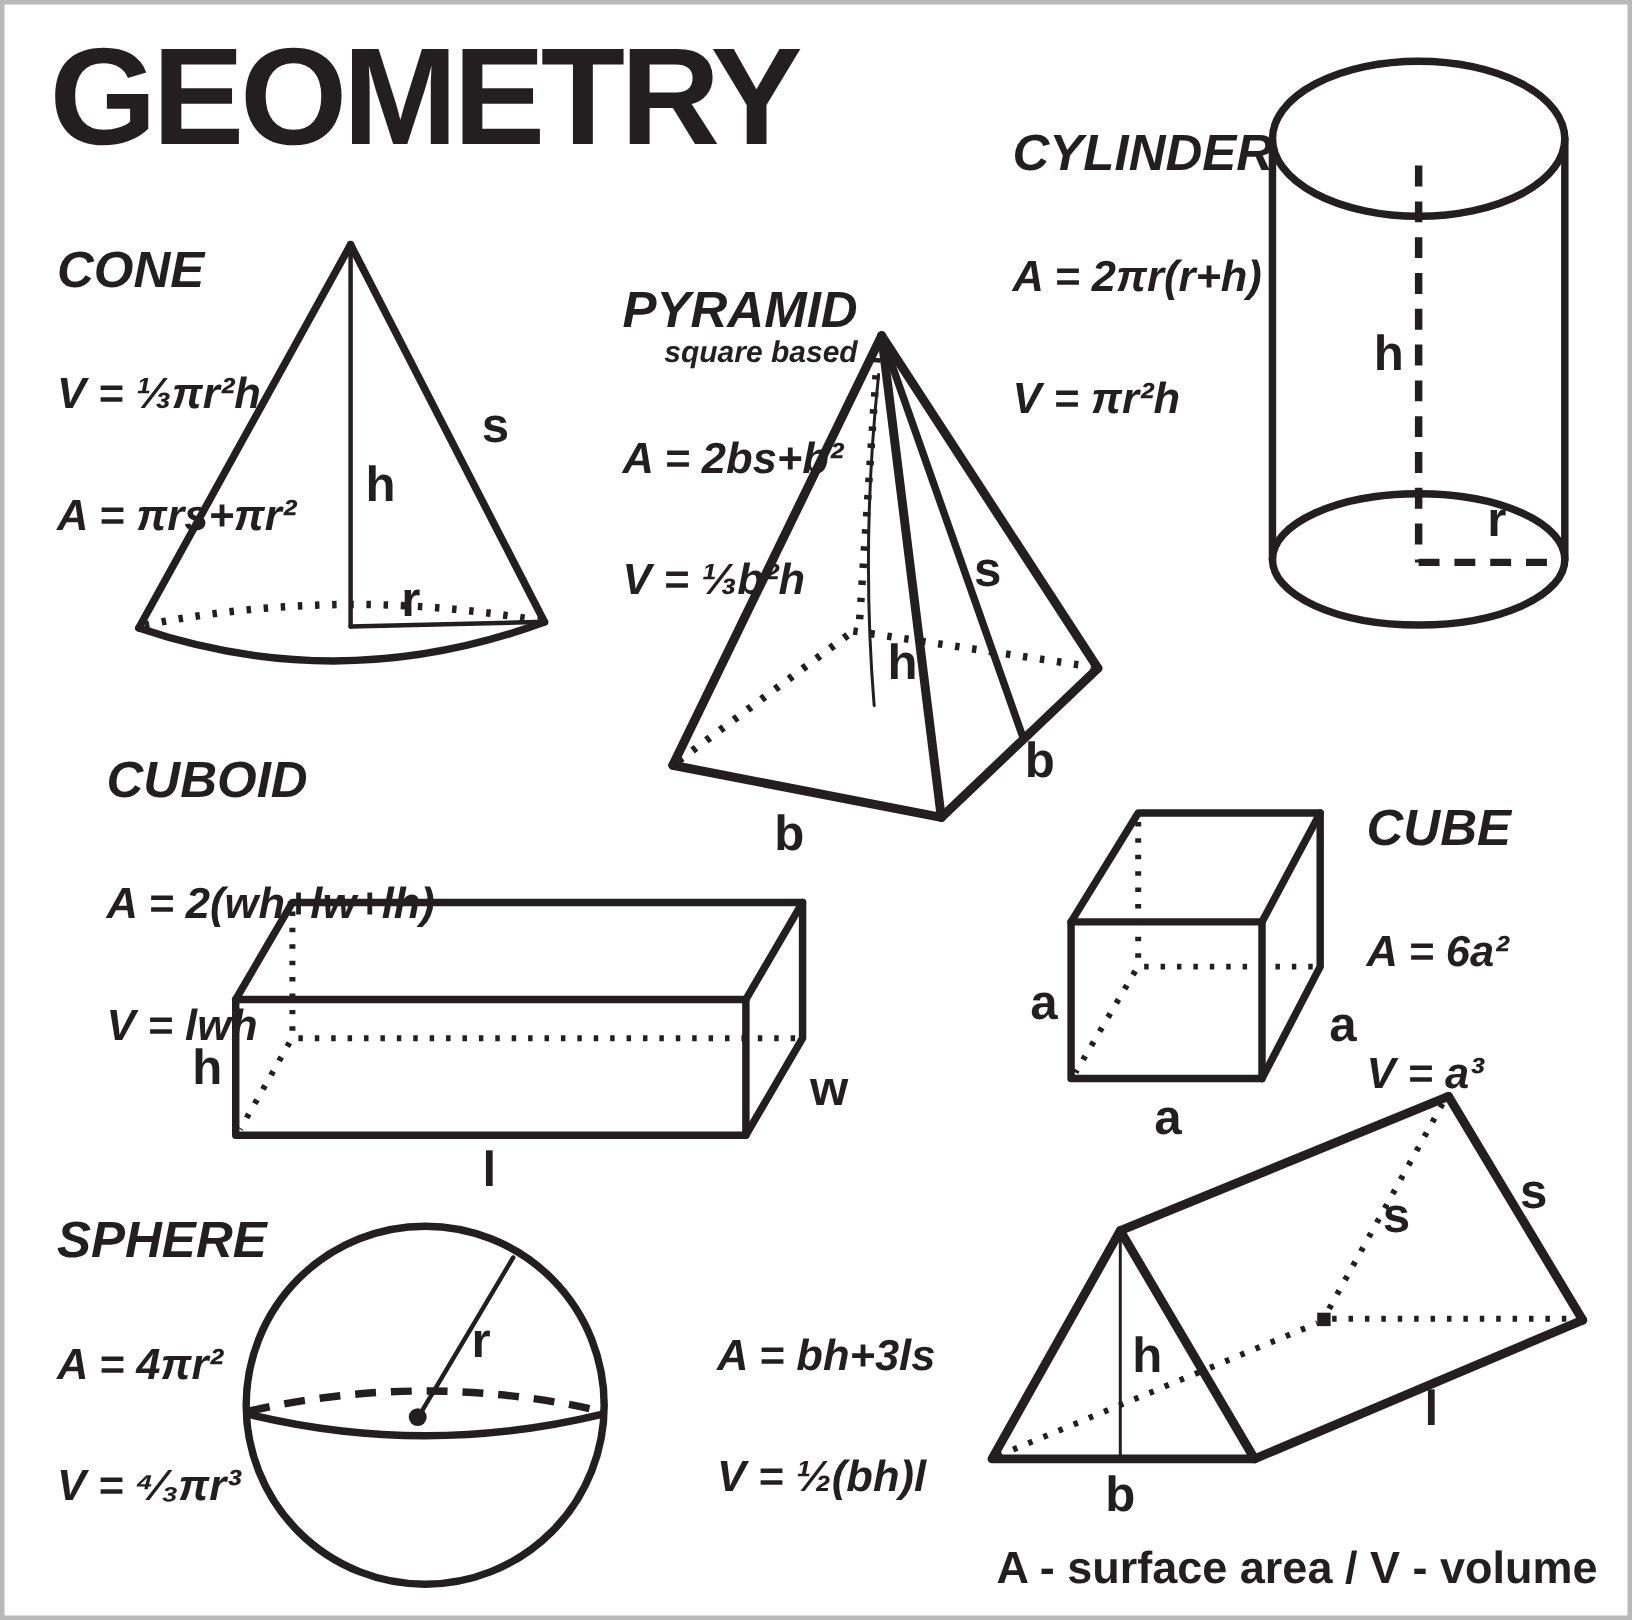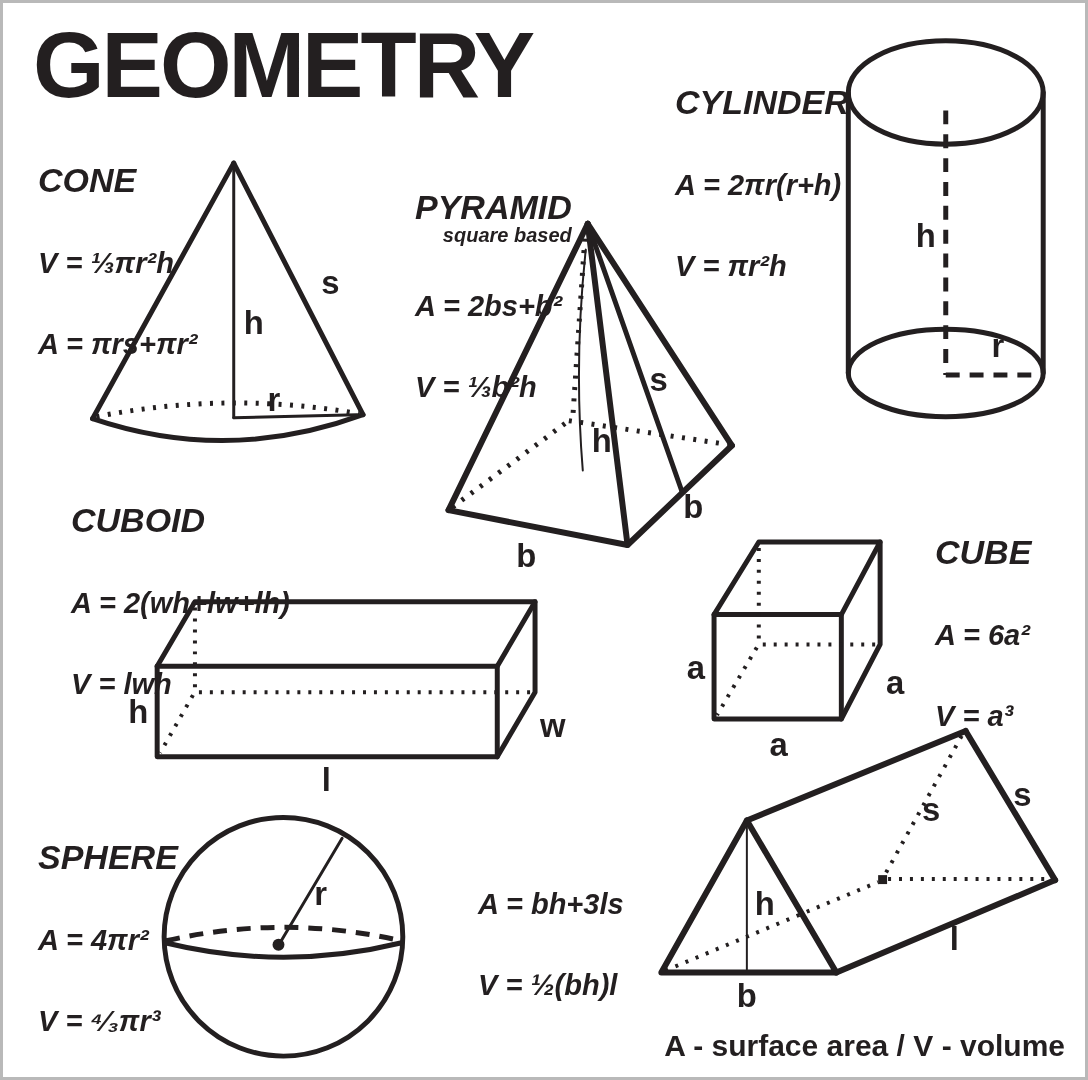--- a/index.html
+++ b/index.html
@@ -141,27 +141,27 @@
     <div class="formula">A = 2πr(r+h)</div>
     <div class="formula">V = πr²h</div>
   </section>
 
   <section class="sec" style="left:68px;top:496px">
     <h2>CUBOID</h2>
     <div class="formula">A = 2(wh+lw+lh)</div>
     <div class="formula">V = lwh</div>
   </section>
 
-  <section class="sec" style="left:932px;top:528px">
+  <section class="sec" style="left:908px;top:528px">
     <h2>CUBE</h2>
     <div class="formula">A = 6a²</div>
     <div class="formula">V = a³</div>
   </section>
 
-  <section class="sec" style="left:35px;top:833px">
+  <section class="sec" style="left:35px;top:803px">
     <h2>SPHERE</h2>
     <div class="formula">A = 4πr²</div>
     <div class="formula">V = ⁴⁄₃πr³</div>
   </section>
 
   <section class="sec" style="left:475px;top:840px">
     <div class="formula">A = bh+3ls</div>
     <div class="formula">V = ½(bh)l</div>
   </section>
 

